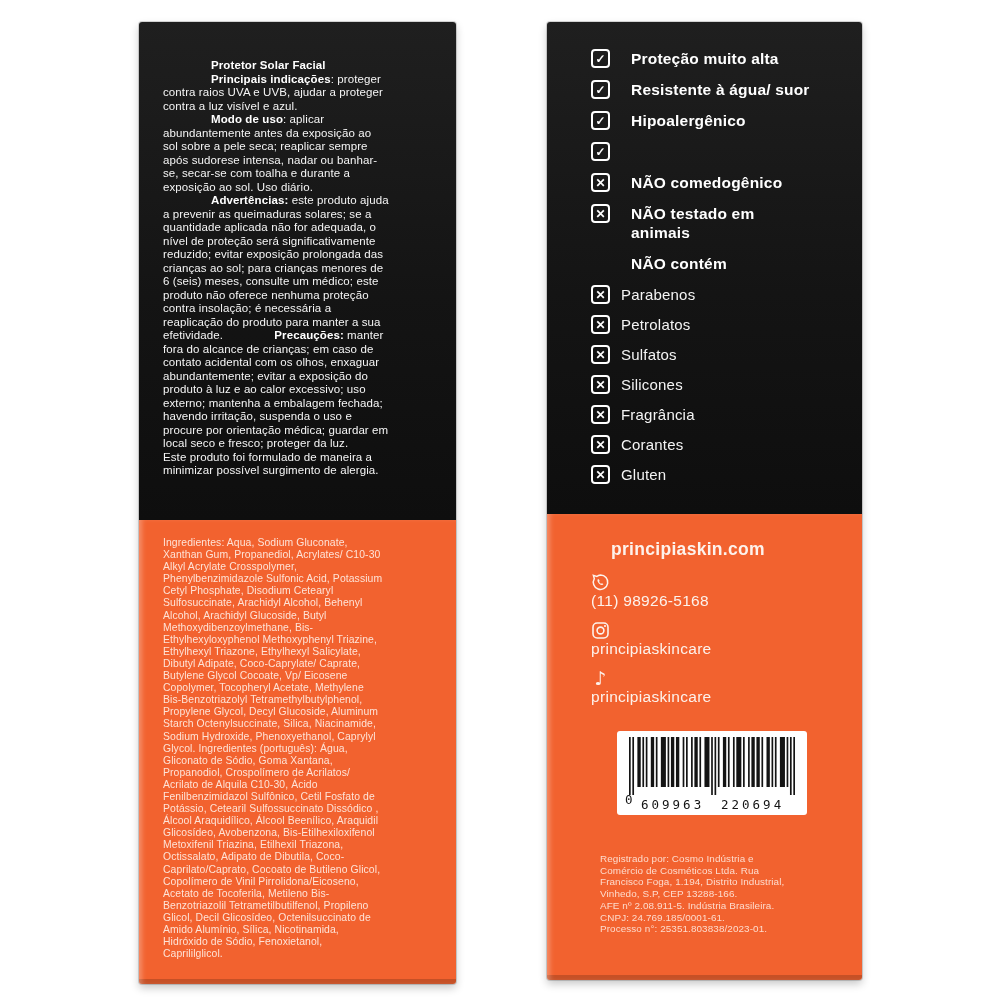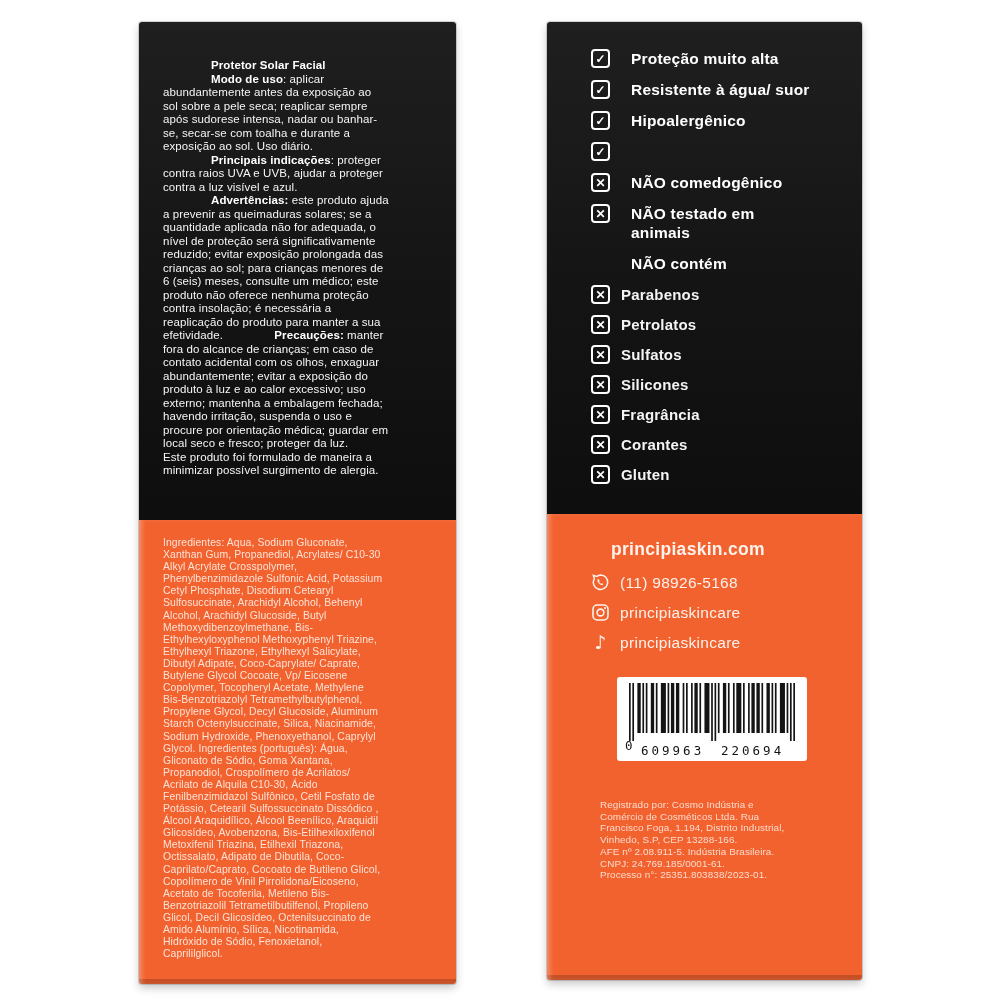--- a/index.html
+++ b/index.html
@@ -31,26 +31,26 @@
   
   #checklist{padding:27px 30px 0 44px;}
   .chk-item{display:flex;align-items:flex-start;margin-bottom:12px;}
   .chk-item.light{margin-bottom:11px;}
   .chk-box{flex:0 0 auto;width:15px;height:15px;border:2px solid #fff;border-radius:4px;
     display:flex;align-items:center;justify-content:center;font-size:12px;font-weight:bold;
     margin-right:11px;margin-top:0px;line-height:1;}
   .chk-spacer{flex:0 0 auto;width:30px;}
   .chk-label{font-size:15.5px;line-height:19px;white-space:pre-line;letter-spacing:0.2px;}
   .chk-item.bold .chk-label{font-weight:bold;margin-left:10px;}
-  .chk-item.light .chk-label{font-size:15px;font-weight:bold;color:#f4f4f4;}
+  .chk-item.light .chk-label{font-size:15px;font-weight:normal;color:#f4f4f4;}
 
   
   .website{padding:25px 0 0 64px;font-size:17.5px;font-weight:bold;color:#fdf2ec;letter-spacing:0.3px;}
   #contact-rows{padding:13px 0 0 44px;}
-  .c-row{display:flex;align-items:center;margin-bottom:11px;}
+  .c-row{display:flex;align-items:flex-start;margin-bottom:11px;flex-direction:column;}
   .c-ic{flex:0 0 auto;width:19px;height:19px;margin-right:10px;display:flex;align-items:center;justify-content:center;}
   .c-ic svg{display:block;}
   .c-ic .note{font-size:19px;line-height:19px;color:#fdf2ec;font-weight:bold;font-family:"DejaVu Sans",sans-serif;}
   .c-txt{font-size:15.5px;color:#fdf2ec;letter-spacing:0.3px;}
 
   
   .barcode{margin:25px 0 0 70px;width:190px;height:84px;background:#ffffff;border-radius:3px;
     position:relative;}
   .barcode svg{position:absolute;left:12px;top:6px;}
   .barcode-digits{position:absolute;left:6px;right:6px;bottom:3px;display:flex;align-items:center;
@@ -64,22 +64,22 @@
 </style>
 </head>
 <body>
 
 <div>
 
   <section class="panel" id="left-panel">
     <div class="sec-black">
       <div id="left-text">
           <p><span class="b">Protetor Solar Facial</span></p>
+          <p><span class="b">Principais indicações</span><span>: proteger contra raios UVA e UVB, ajudar a proteger contra a luz visível e azul.</span></p>
           <p><span class="b">Modo de uso</span><span>: aplicar abundantemente antes da exposição ao sol sobre a pele seca; reaplicar sempre após sudorese intensa, nadar ou banhar-se, secar-se com toalha e durante a exposição ao sol. Uso diário.</span></p>
-          <p><span class="b">Principais indicações</span><span>: proteger contra raios UVA e UVB, ajudar a proteger contra a luz visível e azul.</span></p>
           <p><span class="b">Advertências:</span><span> este produto ajuda a prevenir as queimaduras solares; se a quantidade aplicada não for adequada, o nível de proteção será significativamente reduzido; evitar exposição prolongada das crianças ao sol; para crianças menores de 6 (seis) meses, consulte um médico; este produto não oferece nenhuma proteção contra insolação; é necessária a reaplicação do produto para manter a sua efetividade. </span><span class="b">Precauções:</span><span> manter fora do alcance de crianças; em caso de contato acidental com os olhos, enxaguar abundantemente; evitar a exposição do produto à luz e ao calor excessivo; uso externo; mantenha a embalagem fechada; havendo irritação, suspenda o uso e procure por orientação médica; guardar em local seco e fresco; proteger da luz.</span></p>
           <p><span>Este produto foi formulado de maneira a minimizar possível surgimento de alergia.</span></p>
         </div>
     </div>
     <div class="sec-orange" id="left-orange" style="background: rgb(242, 98, 47);">
       <p id="ingredients">Ingredientes: Aqua, Sodium Gluconate, Xanthan Gum, Propanediol, Acrylates/ C10-30 Alkyl Acrylate Crosspolymer, Phenylbenzimidazole Sulfonic Acid, Potassium Cetyl Phosphate, Disodium Cetearyl Sulfosuccinate, Arachidyl Alcohol, Behenyl Alcohol, Arachidyl Glucoside, Butyl Methoxydibenzoylmethane, Bis-Ethylhexyloxyphenol Methoxyphenyl Triazine, Ethylhexyl Triazone, Ethylhexyl Salicylate, Dibutyl Adipate, Coco-Caprylate/ Caprate, Butylene Glycol Cocoate, Vp/ Eicosene Copolymer, Tocopheryl Acetate, Methylene Bis-Benzotriazolyl Tetramethylbutylphenol, Propylene Glycol, Decyl Glucoside, Aluminum Starch Octenylsuccinate, Silica, Niacinamide, Sodium Hydroxide, Phenoxyethanol, Caprylyl Glycol. Ingredientes (português): Água, Gliconato de Sódio, Goma Xantana, Propanodiol, Crospolímero de Acrilatos/ Acrilato de Alquila C10-30, Ácido Fenilbenzimidazol Sulfônico, Cetil Fosfato de Potássio, Cetearil Sulfossuccinato Dissódico , Álcool Araquidílico, Álcool Beenílico, Araquidil Glicosídeo, Avobenzona, Bis-Etilhexiloxifenol Metoxifenil Triazina, Etilhexil Triazona, Octissalato, Adipato de Dibutila, Coco-Caprilato/Caprato, Cocoato de Butileno Glicol, Copolímero de Vinil Pirrolidona/Eicoseno, Acetato de Tocoferila, Metileno Bis-Benzotriazolil Tetrametilbutilfenol, Propileno Glicol, Decil Glicosídeo, Octenilsuccinato de Amido Alumínio, Sílica, Nicotinamida, Hidróxido de Sódio, Fenoxietanol, Caprililglicol.</p>
     </div>
   </section>
 
   <section class="panel" id="right-panel">

